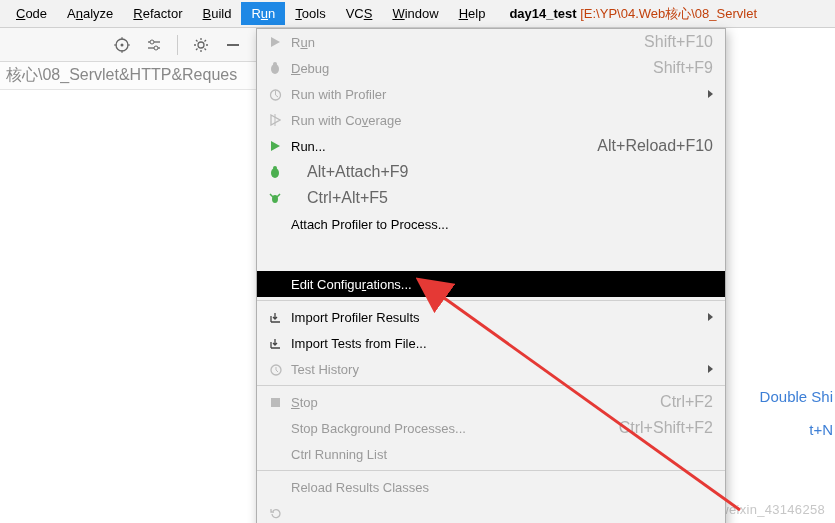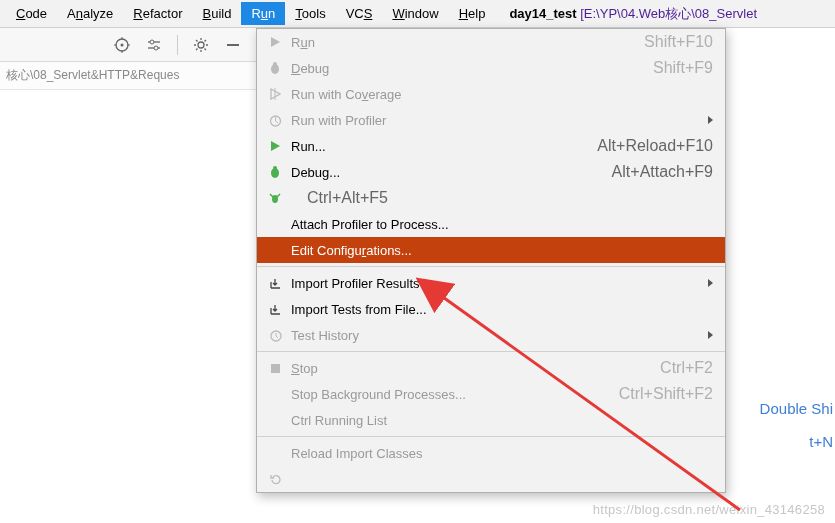--- a/index.html
+++ b/index.html
@@ -30,21 +30,21 @@
       color: #fff;
     }
     .menu-item u { text-decoration: underline; }
     .project-label {
       margin-left: 14px;
       font-weight: bold;
       white-space: nowrap;
     }
     .project-path {
       font-weight: normal;
-      color: #4c1d95;
+      color: #c2410c;
     }
     .toolbar-row {
       display: flex;
       align-items: center;
       justify-content: flex-end;
       height: 34px;
       background: #f7f7f7;
       border-bottom: 1px solid #d9d9d9;
       padding: 0 10px;
       gap: 6px;
@@ -63,21 +63,21 @@
       height: 20px;
       background: #ccc;
       margin: 0 4px;
     }
     .breadcrumb {
       height: 28px;
       display: flex;
       align-items: center;
       padding: 0 6px;
       color: #888;
-      font-size: 12px;
+      font-size: 16px;
       background: #fcfcfc;
       border-bottom: 1px solid #e5e5e5;
     }
     .dropdown {
       position: absolute;
       top: 28px;
       left: 256px;
       width: 470px;
       background: #f2f2f2;
       border: 1px solid #b0b0b0;
@@ -86,22 +86,23 @@
     }
     .dd-item {
       display: flex;
       align-items: center;
       height: 26px;
       padding: 0 12px 0 8px;
       cursor: pointer;
       position: relative;
     }
     .dd-item.highlight {
-      background: #c2410c;
+      background: #000000;
       color: #fff;
+      margin-top: 34px;
     }
     .dd-item.disabled {
       color: #9a9a9a;
     }
     .dd-icon {
       width: 20px;
       height: 16px;
       display: flex;
       align-items: center;
       justify-content: center;
@@ -129,21 +130,20 @@
     }
     .bg-hints {
       position: absolute;
       right: 0;
       top: 380px;
       color: #3d7fd6;
       font-size: 15px;
       text-align: right;
       line-height: 2.2;
       padding-right: 2px;
-      margin-top: 12px;
     }
     .watermark {
       position: absolute;
       bottom: 6px;
       right: 10px;
       color: #c7c7c7;
       font-size: 13px;
       letter-spacing: 0.3px;
     }
     .arrow {
@@ -233,55 +233,54 @@
         <svg width="14" height="14" viewBox="0 0 14 14">
           <ellipse cx="7" cy="8" rx="4" ry="5" fill="#bbb"></ellipse>
           <circle cx="7" cy="3" r="2" fill="#bbb"></circle>
         </svg>
       </span>
     <span class="dd-label"><u>D</u>ebug</span>
     <span class="dd-shortcut">Shift+F9</span>
   </div>
   <div class="dd-item disabled">
     <span class="dd-icon">
+        <svg width="13" height="13" viewBox="0 0 13 13">
+          <circle cx="6.5" cy="7" r="5" fill="none" stroke="#bbb" stroke-width="1.3"></circle>
+          <line x1="6.5" y1="7" x2="6.5" y2="3" stroke="#bbb"></line>
+          <line x1="6.5" y1="7" x2="9" y2="9" stroke="#bbb"></line>
+        </svg>
+      </span>
+    <span class="dd-label">Run with Profiler</span>
+    <span class="dd-submenu"></span>
+  </div>
+  <div class="dd-item disabled">
+    <span class="dd-icon">
         <svg width="12" height="12" viewBox="0 0 12 12">
           <path d="M2 1l9 5-9 5z" fill="none" stroke="#bbb" stroke-width="1.3"></path>
           <path d="M6 0v12" stroke="#bbb"></path>
         </svg>
       </span>
     <span class="dd-label">Run with Co<u>v</u>erage</span>
   </div>
-  <div class="dd-item disabled">
-    <span class="dd-icon">
-        <svg width="13" height="13" viewBox="0 0 13 13">
-          <circle cx="6.5" cy="7" r="5" fill="none" stroke="#bbb" stroke-width="1.3"></circle>
-          <line x1="6.5" y1="7" x2="6.5" y2="3" stroke="#bbb"></line>
-          <line x1="6.5" y1="7" x2="9" y2="9" stroke="#bbb"></line>
-        </svg>
-      </span>
-    <span class="dd-label">Run with Profiler</span>
-    <span class="dd-submenu"></span>
-  </div>
   <div class="dd-item">
     <span class="dd-icon">
         <svg width="12" height="12" viewBox="0 0 12 12">
           <path d="M2 1l9 5-9 5z" fill="#4caf50"></path>
         </svg>
       </span>
     <span class="dd-label">Run...</span>
     <span class="dd-shortcut">Alt+Reload+F10</span>
   </div>
   <div class="dd-item">
     <span class="dd-icon">
         <svg width="14" height="14" viewBox="0 0 14 14">
           <ellipse cx="7" cy="8" rx="4" ry="5" fill="#4caf50"></ellipse>
           <circle cx="7" cy="3" r="2" fill="#4caf50"></circle>
         </svg>
       </span>
-    <span class="dd-label">Debug...</span>
     <span class="dd-shortcut">Alt+Attach+F9</span>
   </div>
   <div class="dd-item">
     <span class="dd-icon">
         <svg width="14" height="14" viewBox="0 0 14 14">
           <ellipse cx="7" cy="8" rx="3" ry="4" fill="#4caf50"></ellipse>
           <path d="M2 3l3 3M12 3l-3 3" stroke="#4caf50" stroke-width="1.5"></path>
         </svg>
       </span>
     <span class="dd-shortcut">Ctrl+Alt+F5</span>
@@ -337,21 +336,21 @@
     <span class="dd-label">Stop Background Processes...</span>
     <span class="dd-shortcut">Ctrl+Shift+F2</span>
   </div>
   <div class="dd-item disabled">
     <span class="dd-icon"></span>
     <span class="dd-label">Ctrl Running List</span>
   </div>
   <div class="dd-sep"></div>
   <div class="dd-item disabled">
     <span class="dd-icon"></span>
-    <span class="dd-label">Reload Import Classes</span>
+    <span class="dd-label">Reload Results Classes</span>
   </div>
   <div class="dd-item disabled">
     <span class="dd-icon">
         <svg width="13" height="13" viewBox="0 0 13 13">
           <path d="M3 7a4 4 0 1 0 1-3" fill="none" stroke="#bbb" stroke-width="1.3"></path>
           <path d="M2 2v3h3" fill="none" stroke="#bbb" stroke-width="1.3"></path>
         </svg>
       </span>
   </div>
 </div>

